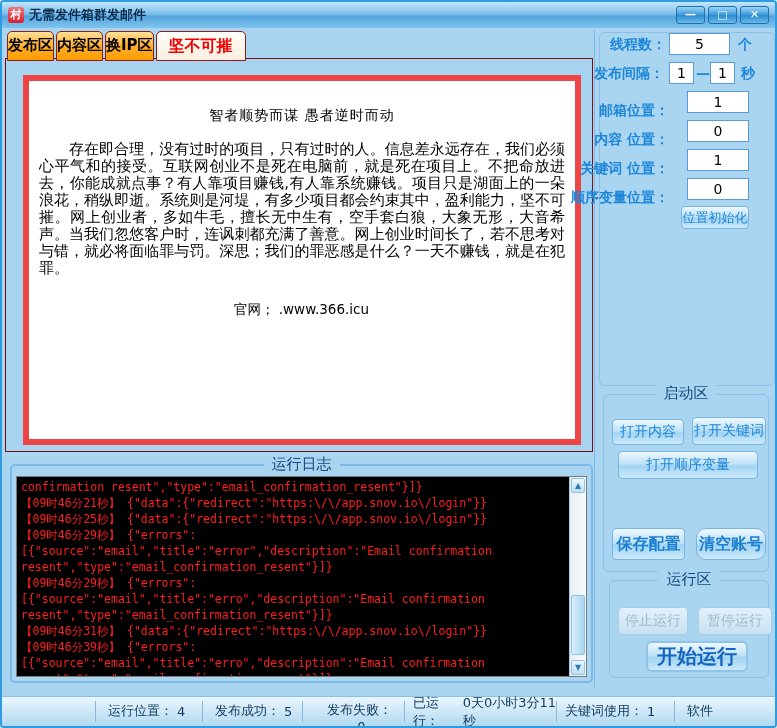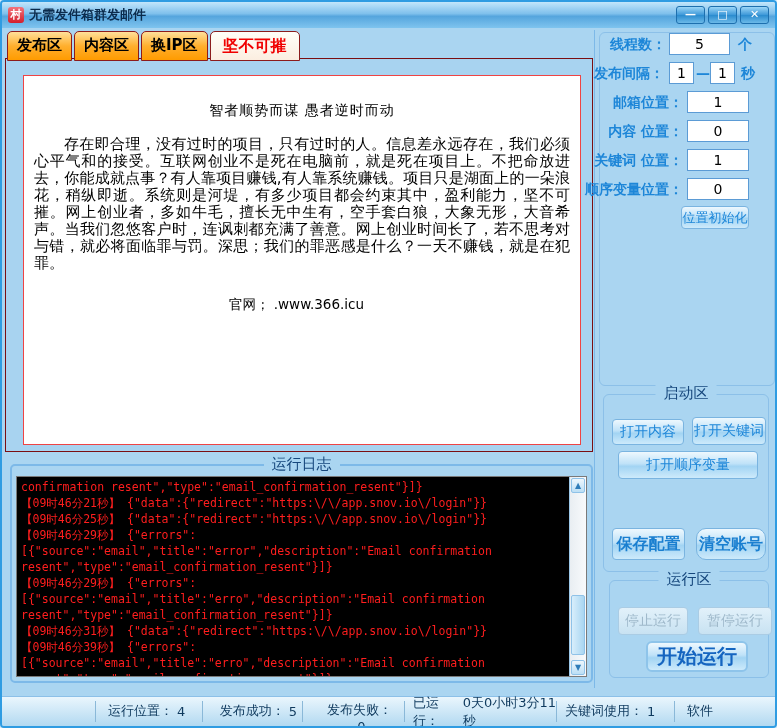--- a/index.html
+++ b/index.html
@@ -24,36 +24,36 @@
   .win-btns { margin-left:auto; margin-right:6px; display:flex; gap:3px; }
   .win-btn {
     width:29px; height:18px; border:1px solid #1d6fae; border-radius:3px;
     background: linear-gradient(#9bd6f7, #3c97d8 50%, #2b8ccf 52%, #6cb9e8);
     color:#fff; font-size:11px; font-weight:bold; text-align:center; line-height:16px;
     cursor:pointer;
   }
   
   .tabs { position:absolute; left:5px; top:29px; display:flex; gap:2px; z-index:3; }
   .tab {
-    padding:4px 9px 3px; font-size:15px; font-weight:bold; color:#000;
+    padding:4px 0 3px; font-size:15px; font-weight:bold; color:#000;
     background: linear-gradient(#ffe09a, #ffaf2e 50%, #ff9b00);
     border:1px solid #8c1c1c; border-radius:5px 5px 0 0; cursor:pointer;
   }
   .tab.active {
     background: linear-gradient(#fffef8, #fbeee0);
     color:#f00000; font-size:16px; padding:4px 12px 3px;
   }
   
   .tab-content {
     position:absolute; left:3px; top:56px; width:588px; height:394px;
     border:1px solid #7a0e12; background:#a8d3f0;
   }
   .doc-panel {
     position:absolute; left:17px; top:16px; width:558px; height:370px;
-    background:#fff; border:1px solid #ef4444; padding:26px 10px 0 10px;
+    background:#fff; border:6px solid #ef4444; padding:26px 10px 0 10px;
     overflow:hidden; color:#000;
   }
   .doc-heading { text-align:center; font-size:14px; letter-spacing:1px; }
   .doc-para { margin-top:16px; font-size:15px; line-height:17px; text-indent:2em; text-align:justify; }
   .doc-site { margin-top:24px; padding-left:195px; font-size:13.5px; }
   
   .log-group {
     position:absolute; left:8px; top:462px; width:583px; height:219px;
     border:2px solid #7db9e8; border-radius:5px;
   }
@@ -92,21 +92,21 @@
   }
   .panel-box {
     position:absolute; left:4px; top:2px; width:176px; height:354px;
     border:1px solid #8cc0e8; border-radius:6px;
   }
   .s-row { position:absolute; height:22px; }
   .s-label {
     position:absolute; right:114px; top:3px; white-space:nowrap;
     color:#1d86d8; font-size:14px; font-weight:bold;
   }
-  .s-label.wide { right:97px; }
+  .s-label.wide { right:111px;margin-top:8px; }
   .s-input {
     position:absolute; height:22px; border:1px solid #5b9bd5; background:#fff;
     font-size:14px; text-align:center; font-family:"DejaVu Sans", sans-serif;
   }
   .s-unit { position:absolute; color:#1d86d8; font-size:14px; font-weight:bold; top:3px; }
   .s-dash { position:absolute; color:#1d86d8; font-size:14px; font-weight:bold; top:3px; }
   .btn {
     background:linear-gradient(#eef8fe, #bfe2f8 45%, #a2d4f3 55%, #cdeafb);
     border:1px solid #7ab4e0; border-radius:4px; color:#1d86d8;
     font-size:14px; cursor:pointer; font-family:"DejaVu Sans", sans-serif;
@@ -231,21 +231,21 @@
       <button class="btn start" style="position:absolute; left:36px; top:60px; width:102px; height:31px;">开始运行</button>
     </div>
   </div>
 
   <div class="statusbar">
     <div class="sb-spacer"></div>
     <div class="sb-item" style="width:107px;">
       <span>运行位置：</span>
         <b>4</b>
     </div>
-    <div class="sb-item" style="width:100px;justify-content:center;">
+    <div class="sb-item" style="width:100px;">
       <span>发布成功：</span>
         <b>5</b>
     </div>
     <div class="sb-item" style="width:102px;flex-direction:column;">
       <span>发布失败：</span>
         <b>0</b>
     </div>
     <div class="sb-item" style="width:152px; padding-left:8px;">
       <span>已运行：</span>
         <b>0天0小时3分11秒</b>

